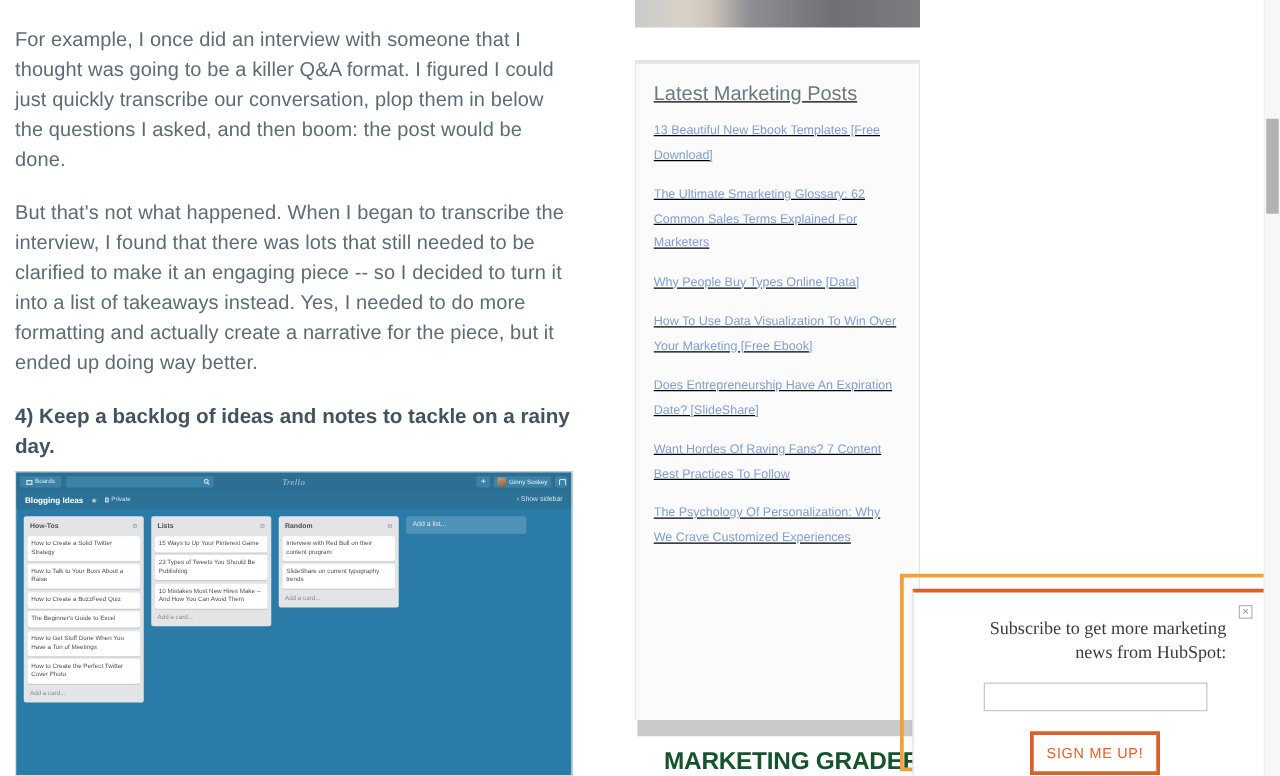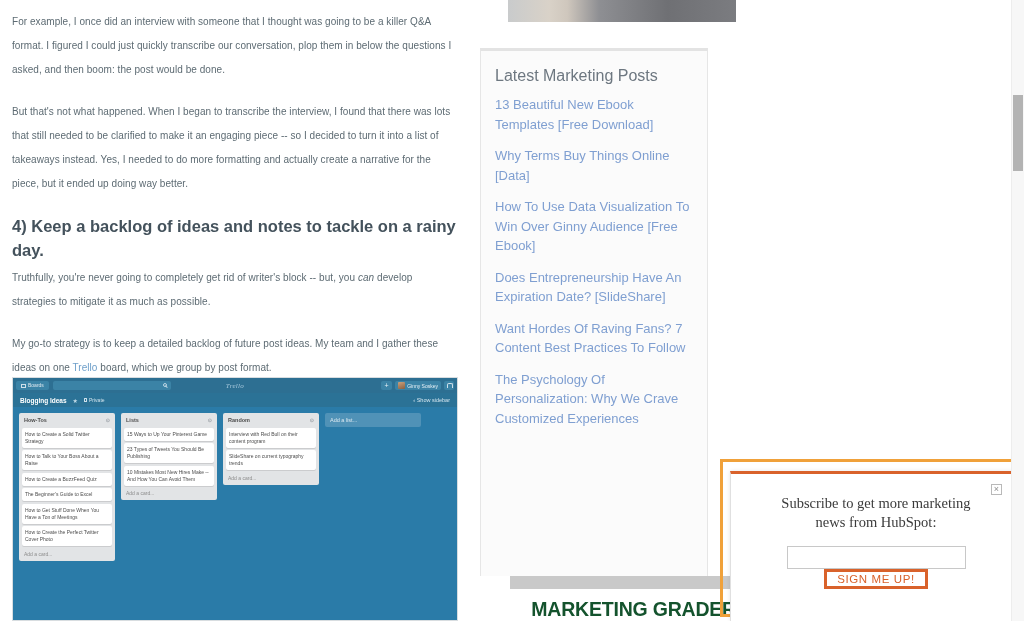--- a/index.html
+++ b/index.html
@@ -10,22 +10,22 @@
     overflow: hidden;
   }
   #page { position: relative; width: 1024px; height: 621px; background:#fff; }
 
   
   .article {
     position: absolute; left: 12px; top: 0px; width: 446px;
     color: #5b6770;
   }
   .article p {
-    font-size: 10px; line-height: 24px; color: #5d6b73;
-    margin: 4px 0 18px 0; letter-spacing: 0.005em;
+    font-size: 16px; line-height: 24px; color: #5d6b73;
+    margin: 15px 0 18px 0; letter-spacing: 0.005em;
   }
   .article p.first { padding-top: 6px; }
   .article h3 {
     font-size: 16.5px; line-height: 24px; font-weight: bold;
     color: #44525c; margin: 14px 0 4px 0;
   }
   .article a.inline { color: #6d9ec9; text-decoration: none; }
   .article em { font-style: italic; }
 
   
@@ -106,32 +106,33 @@
     width: 96px; background: rgba(255,255,255,0.18); border-radius: 2px;
     font-size: 5.5px; color: #dce9f1; padding: 4px 5px;
   }
 
   
   .top-img {
     position: absolute; left: 508px; top: 0px; width: 228px; height: 22px;
     background: linear-gradient(90deg,#c9cbcc 0%, #d9d2c8 18%, #cfc7bd 26%, #8e8f93 40%, #6f7074 70%, #7b7c80 100%);
   }
   .sidebar {
-    position: absolute; left: 480px; top: 48px; width: 228px; height: 528px;
+    position: absolute; left: 508px; top: 48px; width: 228px; height: 528px;
     background: #fbfbfb; border: 1px solid #e6e6e6; border-bottom: none;
     border-top: 3px solid #e3e3e3;
+    text-decoration: underline;
   }
   .sidebar h4 {
     font-size: 16px; font-weight: normal; color: #6d7780;
     padding: 16px 14px 10px 14px;
   }
   .sb-list { list-style: none; padding: 0 14px; }
   .sb-list li { margin-bottom: 12px; }
   .sb-list a {
-    font-size: 13px; line-height: 19.5px; color: #7f9fd1; text-decoration: none;
+    font-size: 10px; line-height: 19.5px; color: #7f9fd1; text-decoration: none;
     display: block;
   }
 
   .grader-wrap { position: absolute; left: 508px; top: 576px; width: 228px; height: 45px; }
   .grader-bar { height: 13px; background: #c9c9c9; margin: 0 2px; }
   .grader-title {
     font-size: 19.5px; font-weight: bold; color: #14532d; letter-spacing: -0.2px;
     text-align: right; padding-top: 9px; white-space: nowrap;
   }
 
@@ -146,28 +147,28 @@
     border-left: 1px solid #e0e0e0; border-right: 1px solid #e0e0e0;
     box-shadow: 0 0 4px rgba(0,0,0,0.10);
   }
   .popup-close {
     position: absolute; right: 19px; top: 10px; width: 11px; height: 11px;
     border: 1px solid #b9b9b9; color: #8e8e8e; font-size: 9px; line-height: 9px;
     text-align: center; background: #fff;
   }
   .popup-title {
     font-family: "Liberation Serif", serif; font-size: 14.5px; line-height: 19px;
-    color: #3b3b3b; text-align: center; padding: 20px 40px 0 40px;
+    color: #3b3b3b; text-align: right; padding: 20px 40px 0 40px;
   }
   .popup-input {
     display: block; margin: 14px auto 0 auto; width: 179px; height: 23px;
     border: 1px solid #c8c8c8; background: #fff; outline: none;
   }
   .popup-btn {
-    display: block; margin: 0 auto 0 auto; width: 104px; height: 20px;
+    display: block; margin: 16px auto 0 auto; width: 104px; height: 35px;
     border: 3px solid #d9622b; background: #fff; color: #d9622b;
     font-size: 11.5px; letter-spacing: 0.6px; cursor: pointer;
     font-family: "Liberation Sans", sans-serif;
   }
 
   
   .scroll-track {
     position: absolute; right: 0; top: 0; width: 13px; height: 621px;
     background: #f7f7f7; border-left: 1px solid #ededed;
   }
@@ -267,24 +268,27 @@
 
   <div class="top-img"></div>
 
   <div class="sidebar">
     <h4>Latest Marketing Posts</h4>
     <ul class="sb-list">
       <li>
           <a href="#">13 Beautiful New Ebook Templates [Free Download]</a>
         </li>
       <li>
-          <a href="#">Why Terms Buy Things Online [Data]</a>
-        </li>
-      <li>
-          <a href="#">How To Use Data Visualization To Win Over Ginny Audience [Free Ebook]</a>
+          <a href="#">The Ultimate Smarketing Glossary: 62 Common Sales Terms Explained For Marketers</a>
+        </li>
+      <li>
+          <a href="#">Why People Buy Types Online [Data]</a>
+        </li>
+      <li>
+          <a href="#">How To Use Data Visualization To Win Over Your Marketing [Free Ebook]</a>
         </li>
       <li>
           <a href="#">Does Entrepreneurship Have An Expiration Date? [SlideShare]</a>
         </li>
       <li>
           <a href="#">Want Hordes Of Raving Fans? 7 Content Best Practices To Follow</a>
         </li>
       <li>
           <a href="#">The Psychology Of Personalization: Why We Crave Customized Experiences</a>
         </li>

